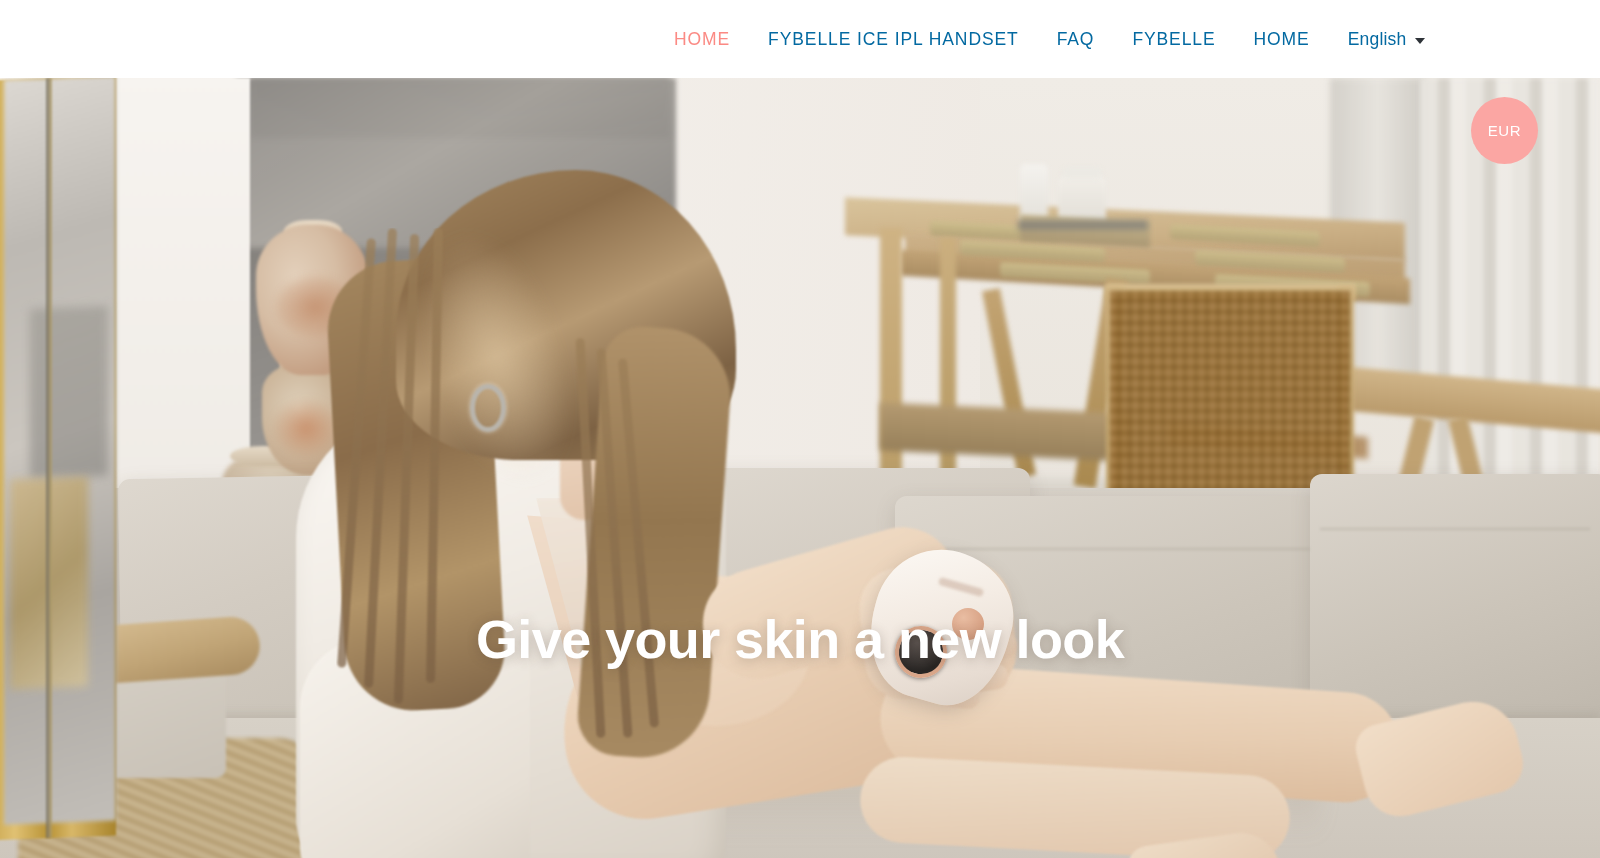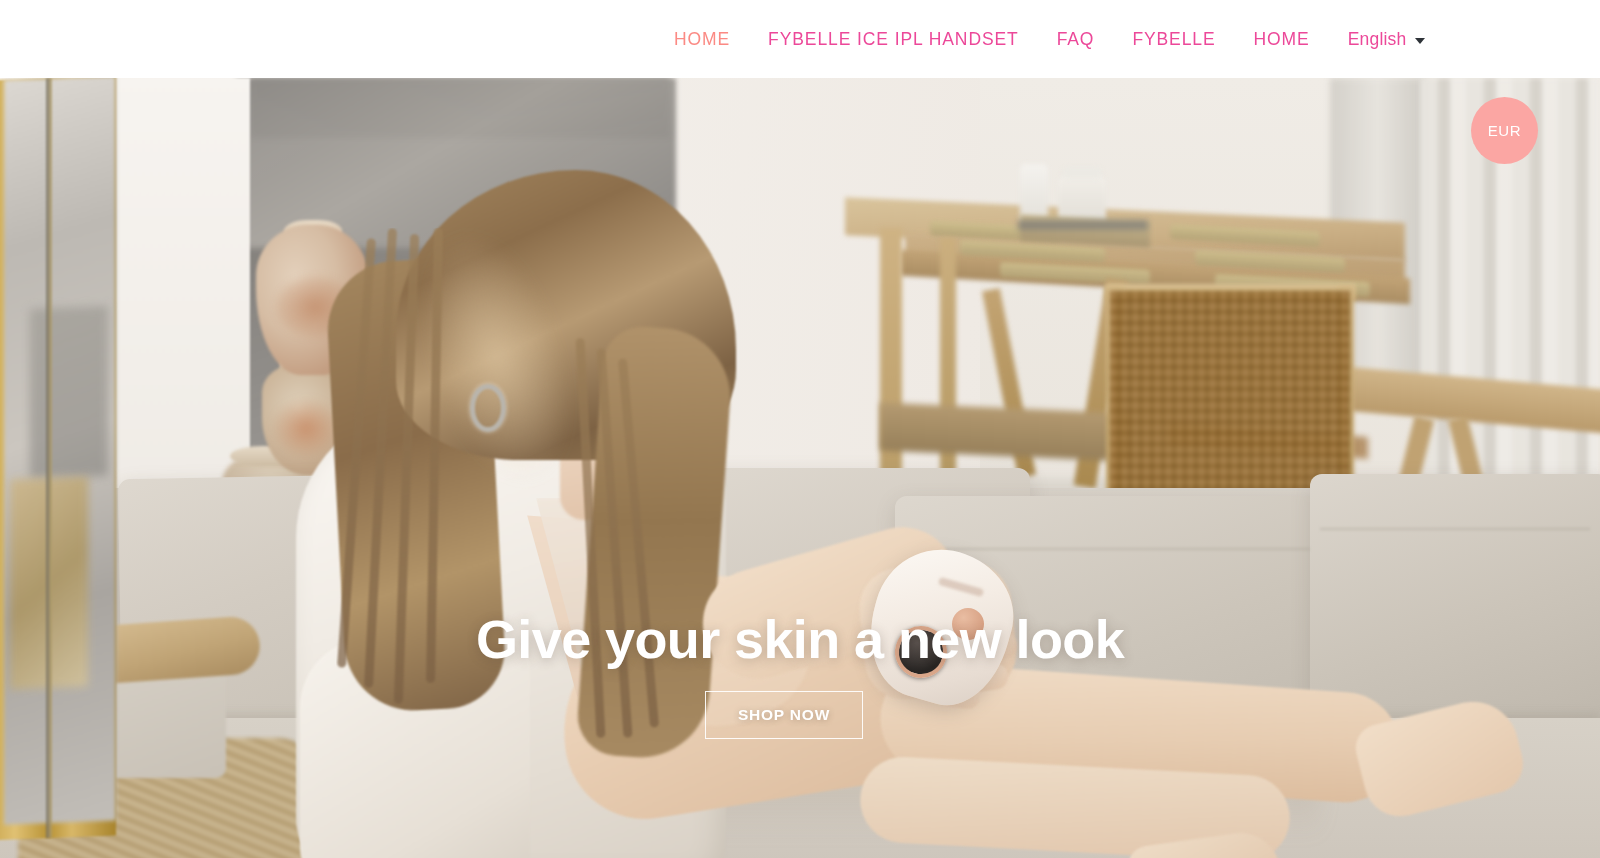--- a/index.html
+++ b/index.html
@@ -19,21 +19,21 @@
     position:absolute; left:86px; top:19px;
     font-size:27px; font-weight:400; letter-spacing:10.5px;
     color:#23262b; font-family:"Liberation Sans", sans-serif;
     white-space:nowrap;
   }
   .nav{
     position:absolute; left:655px; top:0; height:78px;
     display:flex; align-items:center; gap:0;
   }
   .nav-item{
-    font-size:17.5px; letter-spacing:0.9px; color:#ec4899;
+    font-size:17.5px; letter-spacing:0.9px; color:#0369a1;
     white-space:nowrap; text-decoration:none; cursor:pointer;
     padding:0 19px;
   }
   .nav-item.active{ color:#fb8a84; }
   .nav-item.lang{
     letter-spacing:0.2px; display:flex; align-items:center; gap:9px;
   }
   .caret{
     width:0;height:0;border-left:5.5px solid transparent;
     border-right:5.5px solid transparent;border-top:6.5px solid #2e3338;
@@ -746,18 +746,17 @@
       <div class="device"></div>
       <div class="dev-logo"></div>
       <div class="dev-btn"></div>
       <div class="dev-window"></div>
     </div>
 
   </div>
 
   <div class="hero-content">
     <div class="hero-title">Give your skin a new look</div>
-    <div class="shop-btn">SHOP NOW</div>
 
   </div>
 </div>
 
 <div class="eur-badge">EUR</div>
 
 </body></html>

